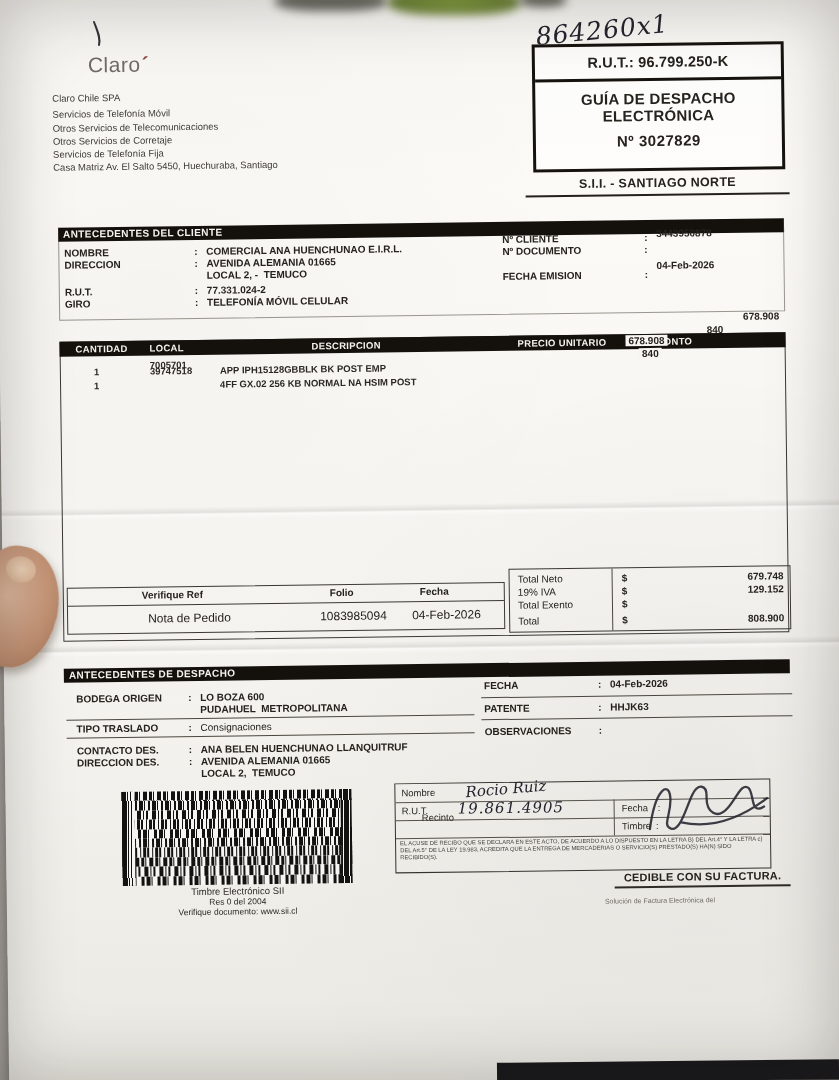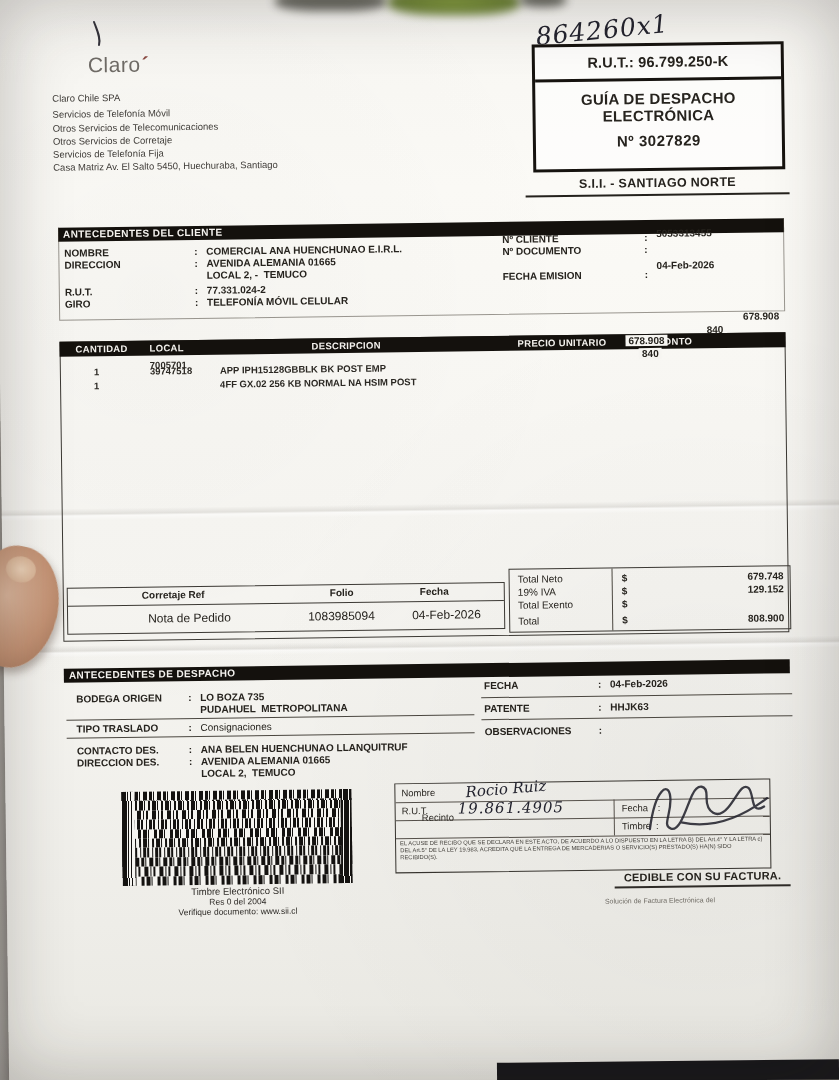--- a/index.html
+++ b/index.html
@@ -169,21 +169,21 @@
     </div>
     <div class="frow" style="left:66px;top:302px;">
       <span class="l w130">GIRO</span>
       <span class="c">:</span>
       <span class="v">TELEFONÍA MÓVIL CELULAR</span>
     </div>
 
     <div class="frow" style="left:504px;top:243px;">
       <span class="l w142">Nº CLIENTE</span>
       <span class="c">:</span>
-      <span class="v up4">5053313455</span>
+      <span class="v up4">3443950878</span>
     </div>
     <div class="frow" style="left:504px;top:255px;">
       <span class="l w142">Nº DOCUMENTO</span>
       <span class="c">:</span>
     </div>
     <div class="frow" style="left:504px;top:280px;">
       <span class="l w142">FECHA EMISION</span>
       <span class="c">:</span>
       <span class="v up9">04-Feb-2026</span>
     </div>
@@ -203,26 +203,26 @@
     <div class="cellnum" style="left:586px;top:359px;width:76px;z-index:2;"><span class="patch">840</span></div>
 
     <div class="itcell" style="left:94px;top:370px;">1</div>
     <div class="itcell" style="left:150px;top:370px;">39747518</div>
     <div class="itcell" style="left:220px;top:370px;">APP IPH15128GBBLK BK POST EMP</div>
     <div class="itcell" style="left:94px;top:384px;">1</div>
     <div class="itcell" style="left:150px;top:364px;">7005701</div>
     <div class="itcell" style="left:220px;top:384px;">4FF GX.02 256 KB NORMAL NA HSIM POST</div>
 
     <div class="refbox">
-      <span class="hd" style="left:74px;">Corretaje Ref</span>
+      <span class="hd" style="left:74px;">Verifique Ref</span>
       <span class="hd" style="left:262px;">Folio</span>
       <span class="hd" style="left:352px;">Fecha</span>
       <div class="hline"></div>
       <span class="vl" style="left:80px;">Nota de Pedido</span>
-      <span class="vl" style="left:240px;">1083985094</span>
+      <span class="vl" style="left:252px;">1083985094</span>
       <span class="vl" style="left:344px;">04-Feb-2026</span>
     </div>
 
     <div class="totbox">
       <div class="vline"></div>
       <div class="trow" style="top:4px;">
         <span class="tl">Total Neto</span>
         <span class="cur">$</span>
         <span class="tv">679.748</span>
       </div>
@@ -241,21 +241,21 @@
         <span class="cur">$</span>
         <span class="tv">808.900</span>
       </div>
     </div>
 
     <div class="secbar" style="top:672px;">ANTECEDENTES DE DESPACHO</div>
 
     <div class="frow" style="left:72px;top:697px;">
       <span class="l w112">BODEGA ORIGEN</span>
       <span class="c">:</span>
-      <span class="v">LO BOZA 735</span>
+      <span class="v">LO BOZA 600</span>
     </div>
     <div class="subval" style="left:196px;top:709px;">PUDAHUEL  METROPOLITANA</div>
     <div class="hline-thin" style="left:62px;top:723px;width:408px;"></div>
     <div class="frow" style="left:72px;top:727px;">
       <span class="l w112">TIPO TRASLADO</span>
       <span class="c">:</span>
       <span class="v norm">Consignaciones</span>
     </div>
     <div class="hline-thin" style="left:62px;top:741px;width:408px;"></div>
     <div class="frow" style="left:72px;top:749px;">

